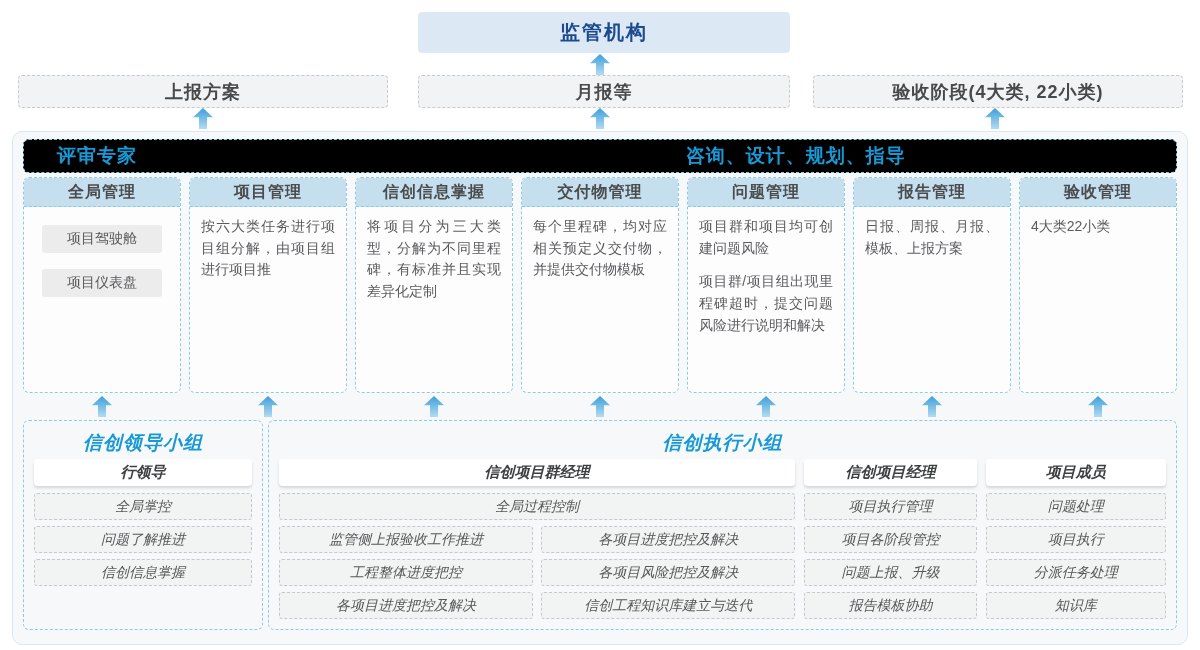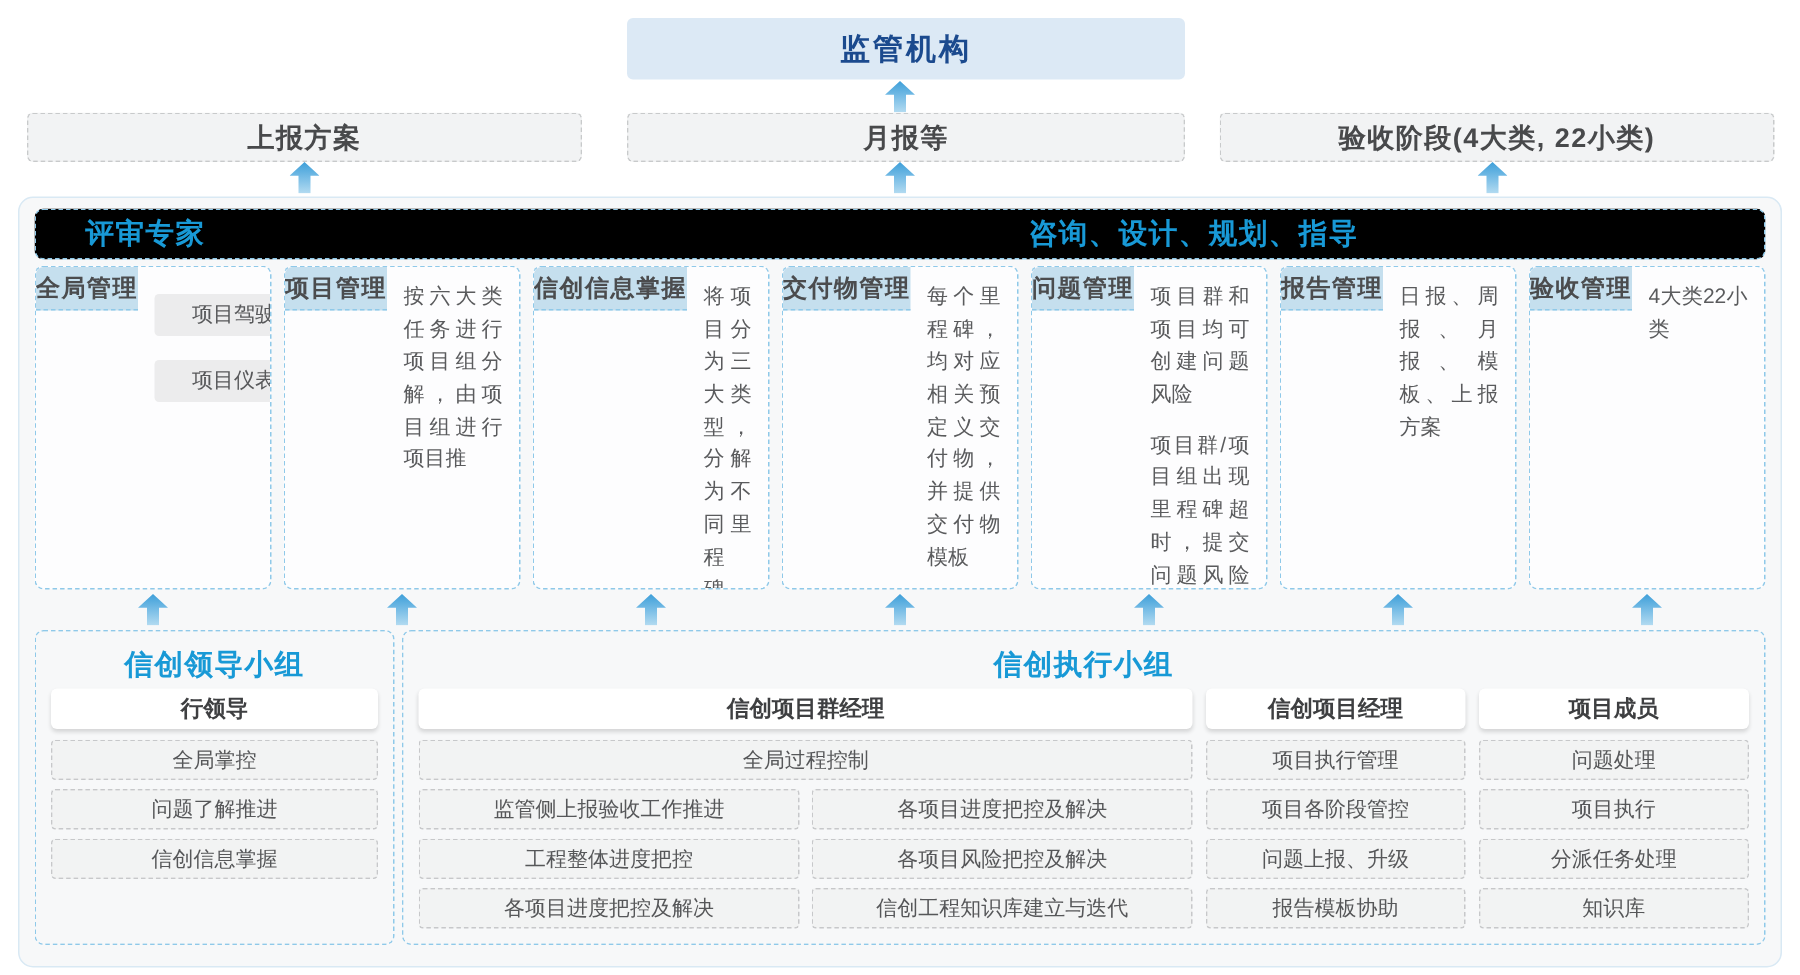--- a/index.html
+++ b/index.html
@@ -51,21 +51,21 @@
     position: absolute; top: 50%; transform: translateY(-50%);
     color: #1899d6; font-size: 19px; font-weight: 700; letter-spacing: 1px; white-space: nowrap;
   }
   .expert-band .lbl-left { left: 33px; }
   .expert-band .lbl-right { left: 67%; transform: translate(-50%, -50%); }
 
   
   .cols { display: flex; gap: 8px; margin-top: 4px; height: 216px; flex: none; }
   .col {
     flex: 1 1 0; background: #fdfdfe; border: 1px dashed #8fc9e9; border-radius: 6px;
-    display: flex; overflow: hidden;
+    display: flex; flex-direction: column; overflow: hidden;
   }
   .col-header {
     height: 29px; flex: none; background: #c5dfee; border-bottom: 1px dashed #8fc9e9;
     display: flex; align-items: center; justify-content: center;
     color: #4b4c4e; font-size: 16px; font-weight: 700; letter-spacing: 1px;
   }
   .col-body { flex: 1; padding: 9px 11px; color: #5a5b5d; font-size: 14px; line-height: 1.55; text-align: justify; }
   .col-body p + p { margin-top: 12px; }
   .pill {
     margin: 0 auto; margin-top: 14px; width: 120px; height: 28px;
@@ -73,21 +73,21 @@
     display: flex; align-items: center; justify-content: center;
     color: #58595b; font-size: 14px;
   }
   .pill:first-child { margin-top: 9px; }
 
   
   .arrows-row { display: flex; gap: 8px; height: 27px; flex: none; align-items: center; }
   .arrows-row .cell { flex: 1 1 0; display: flex; justify-content: center; }
 
   
-  .bottom { flex: 1; display: flex; gap: 5px; }
+  .bottom { flex: 1; display: flex; gap: 5px; font-style: italic; }
   .group {
     border: 1px dashed #8fc9e9; border-radius: 6px; padding: 6px 10px 10px 10px;
     display: flex; flex-direction: column;
   }
   .group-title {
     height: 32px; flex: none; display: flex; align-items: center; justify-content: center;
     color: #1899d6; font-size: 19px; font-weight: 700; letter-spacing: 1px;
   }
   .leader { width: 240px; flex: none; }
   .exec { flex: 1; }

